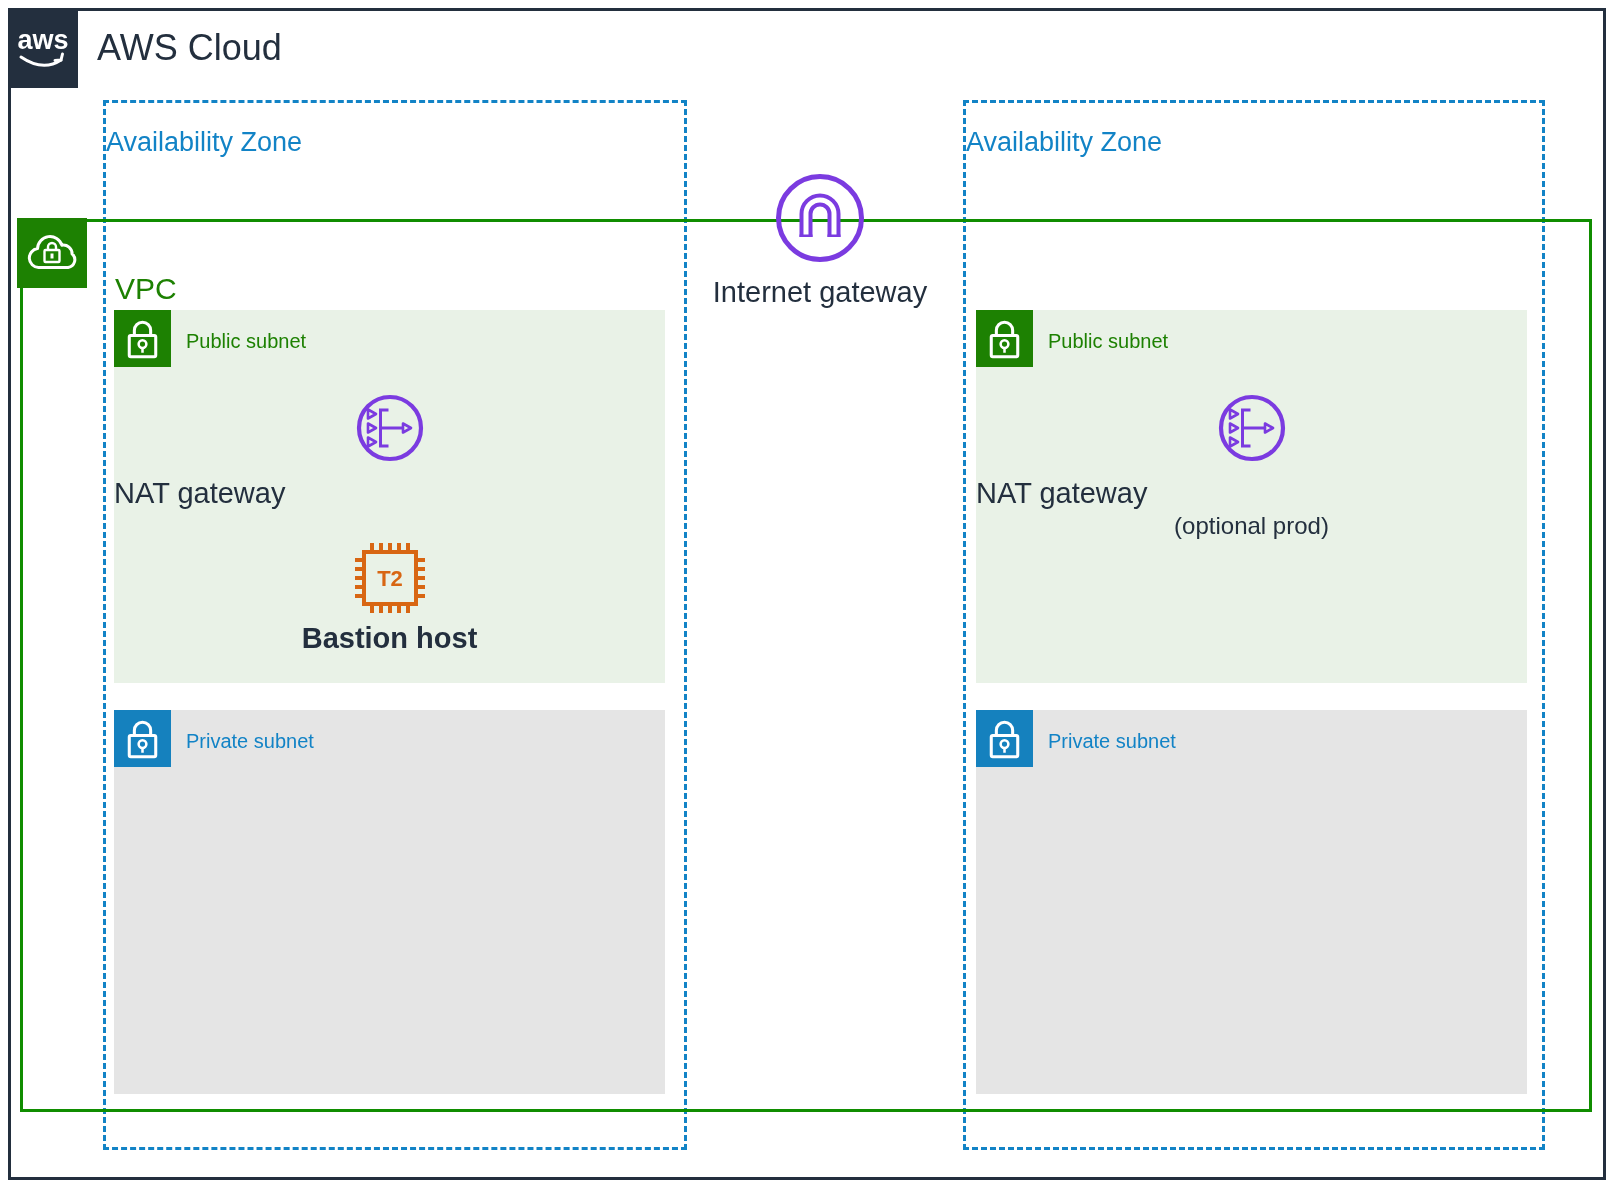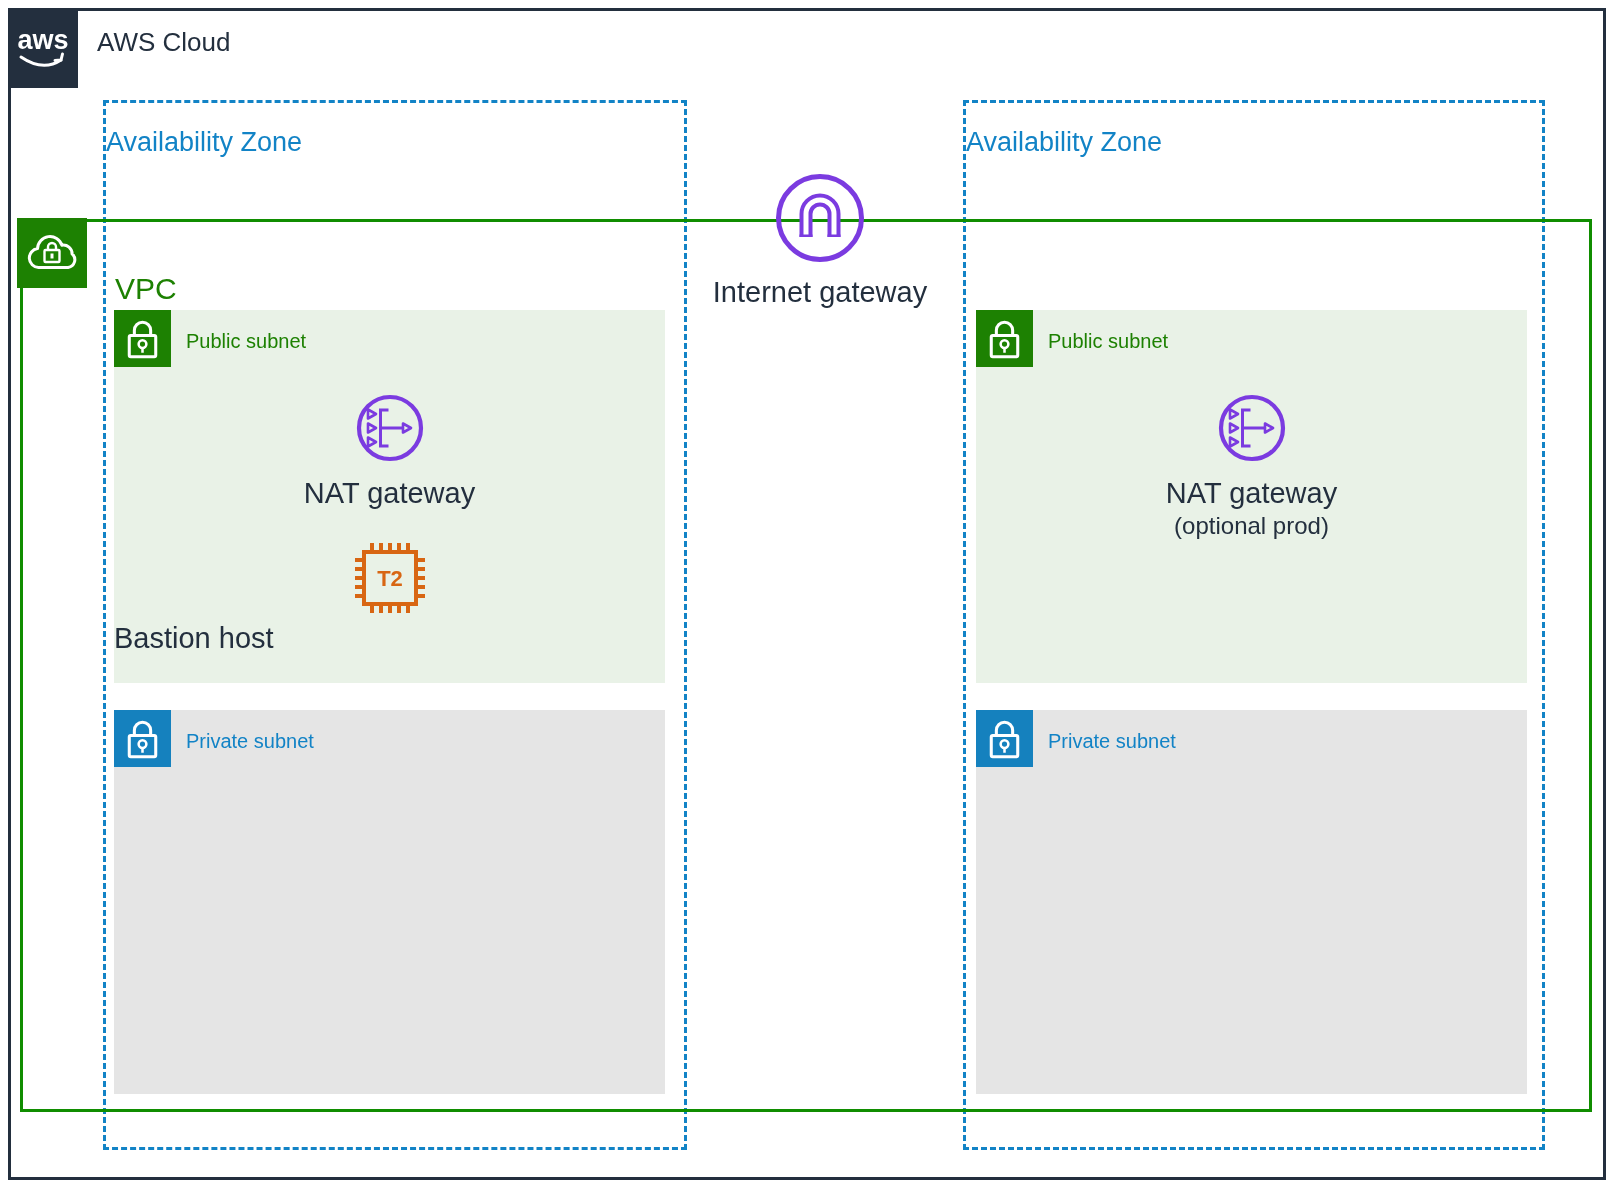--- a/index.html
+++ b/index.html
@@ -3,21 +3,21 @@
 <meta charset="utf-8">
 <style>
   * { margin:0; padding:0; box-sizing:border-box; }
   body { background:#ffffff; font-family:"Liberation Sans", sans-serif; }
   .canvas { position:relative; width:1614px; height:1186px; background:#ffffff; overflow:hidden; }
 
   .outer-box { position:absolute; left:8px; top:8px; width:1598px; height:1172px;
                border:3px solid #232F3E; background:transparent; }
   .aws-logo { position:absolute; left:8px; top:8px; width:70px; height:80px;
               background:#232F3E; z-index:6; }
-  .cloud-title { position:absolute; left:97px; top:27px; font-size:26px; color:#232F3E; z-index:6; }
+  .cloud-title { position:absolute; left:97px; top:27px; font-size:36px; color:#232F3E; z-index:6; }
 
   .az { position:absolute; top:100px; height:1050px; border:3px dashed #1283C6; z-index:1; }
   .az-left  { left:103px; width:584px; }
   .az-right { left:963px; width:582px; }
   .az-label { position:absolute; top:24px; left:0; width:100%; 
               font-size:27px; color:#1283C6; }
 
   .vpc-box { position:absolute; left:20px; top:219px; width:1572px; height:893px;
              border:3px solid #108D00; background:transparent; z-index:2; }
   .vpc-icon { position:absolute; left:17px; top:218px; width:70px; height:70px;
@@ -31,28 +31,28 @@
   .col-right { left:976px; }
 
   .subnet-icon { position:absolute; left:0; top:0; width:57px; height:57px; }
   .subnet-icon.green { background:#1D8102; }
   .subnet-icon.blue  { background:#1581BE; }
   .subnet-label { position:absolute; left:72px; top:20px; font-size:20px; }
   .subnet-label.green { color:#1D8102; }
   .subnet-label.blue  { color:#1283C6; }
 
   .nat-icon { position:absolute; left:calc(50% - 35px); top:83px; width:70px; height:70px; }
-  .nat-label { position:absolute; left:0; width:100%; top:167px; text-align:center;
+  .nat-label { position:absolute; left:0; width:100%; top:167px; 
                font-size:29px; color:#232F3E; }
   .nat-sublabel { position:absolute; left:0; width:100%; top:202px; text-align:center;
                   font-size:24px; color:#232F3E; }
 
   .bastion-icon { position:absolute; left:calc(50% - 38px); top:230px; width:76px; height:76px; }
-  .bastion-label { position:absolute; left:0; width:100%; top:312px; 
-                   font-size:29px; color:#232F3E; }
+  .bastion-label { position:absolute; left:0; width:100%; top:312px; text-align:center;
+                   font-size:29px; color:#232F3E;font-weight:bold; }
 
   .igw-icon { position:absolute; left:773px; top:171px; width:94px; height:94px; z-index:5; }
   .igw-label { position:absolute; left:620px; top:276px; width:400px; text-align:center;
                font-size:29px; color:#232F3E; z-index:5; }
 
   svg { display:block; width:100%; height:100%; }
 </style>
 </head>
 <body>
 

